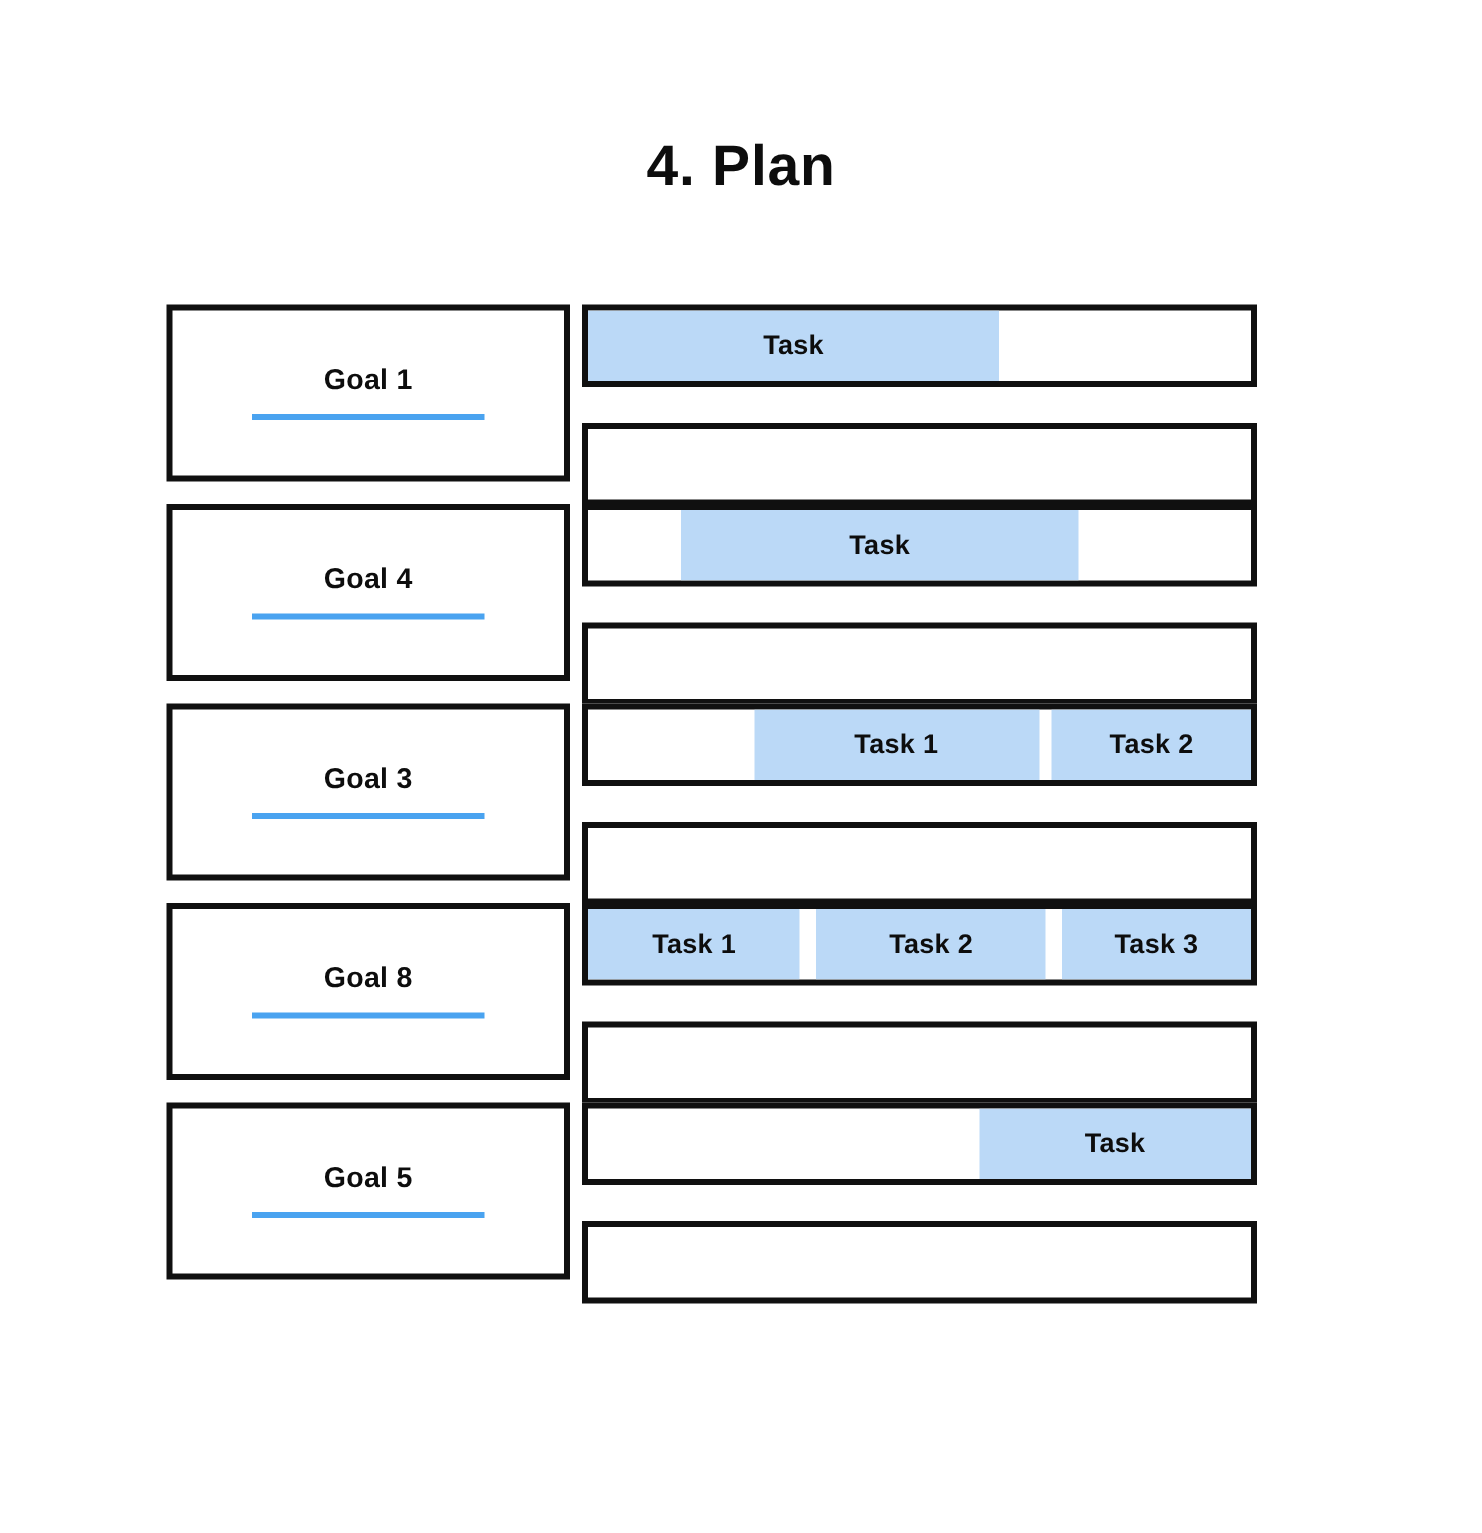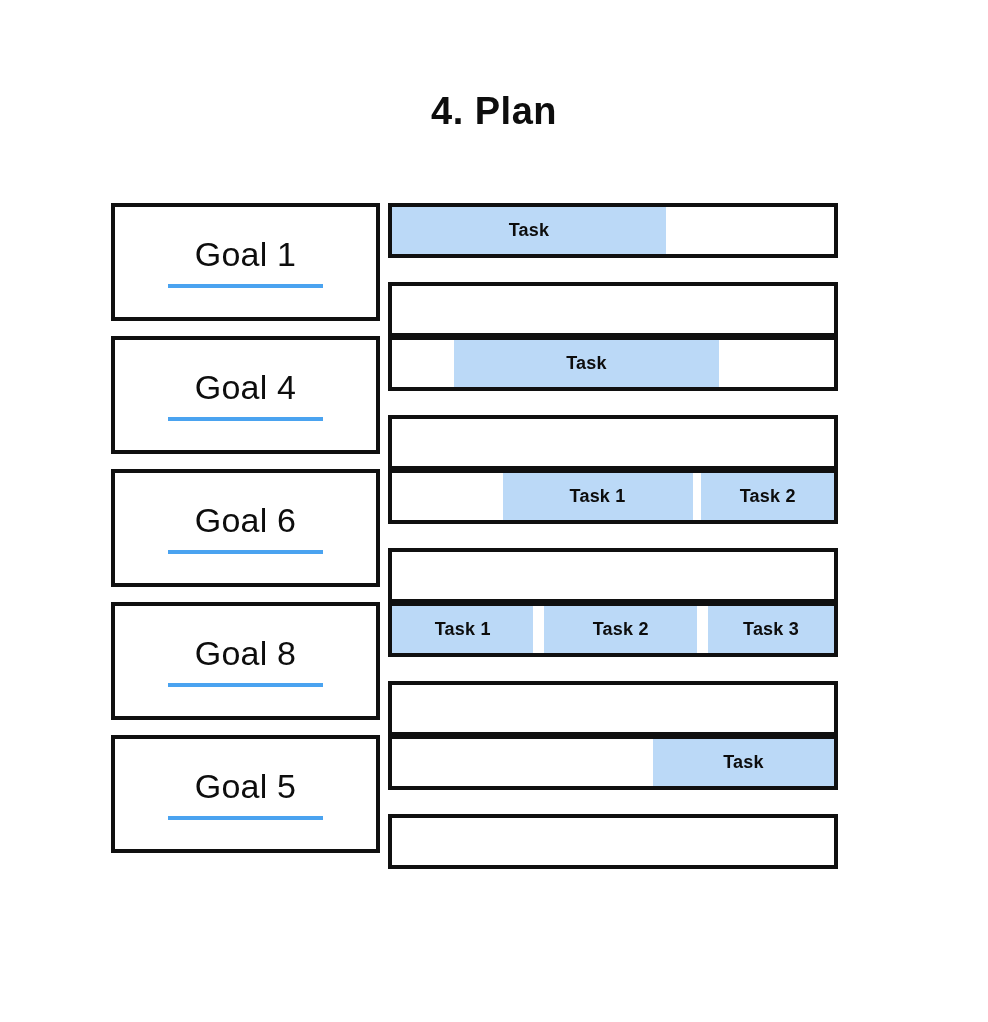--- a/index.html
+++ b/index.html
@@ -59,22 +59,22 @@
     height: 118px;
     box-sizing: border-box;
     border: 4px solid #101010;
     background: #ffffff;
     display: flex;
     flex-direction: column;
     align-items: center;
     justify-content: center;
   }
   .goal-label {
-    font-size: 34px;
-    font-weight: normal;
+    font-size: 19px;
+    font-weight: bold;
     color: #0d0d0d;
     line-height: 1;
     letter-spacing: 0.2px;
   }
   .goal-underline {
     width: 155px;
     height: 4px;
     background: #4aa3f0;
     margin-top: 13px;
   }
@@ -147,21 +147,21 @@
           <div class="track upper">
             <div class="task-bar" style="left: 14%; width: 60%;">
               <span class="task-label">Task</span>
             </div>
           </div>
           <div class="track lower"></div>
         </div>
       </div>
       <div class="goal-row">
         <div class="goal-box">
-          <div class="goal-label">Goal 6</div>
+          <div class="goal-label">Goal 3</div>
           <div class="goal-underline"></div>
         </div>
         <div class="tracks">
           <div class="track upper">
             <div class="task-bar" style="left: 25%; width: 43%;">
               <span class="task-label">Task 1</span>
             </div>
             <div class="task-bar" style="left: 70%; width: 30%;">
               <span class="task-label">Task 2</span>
             </div>

